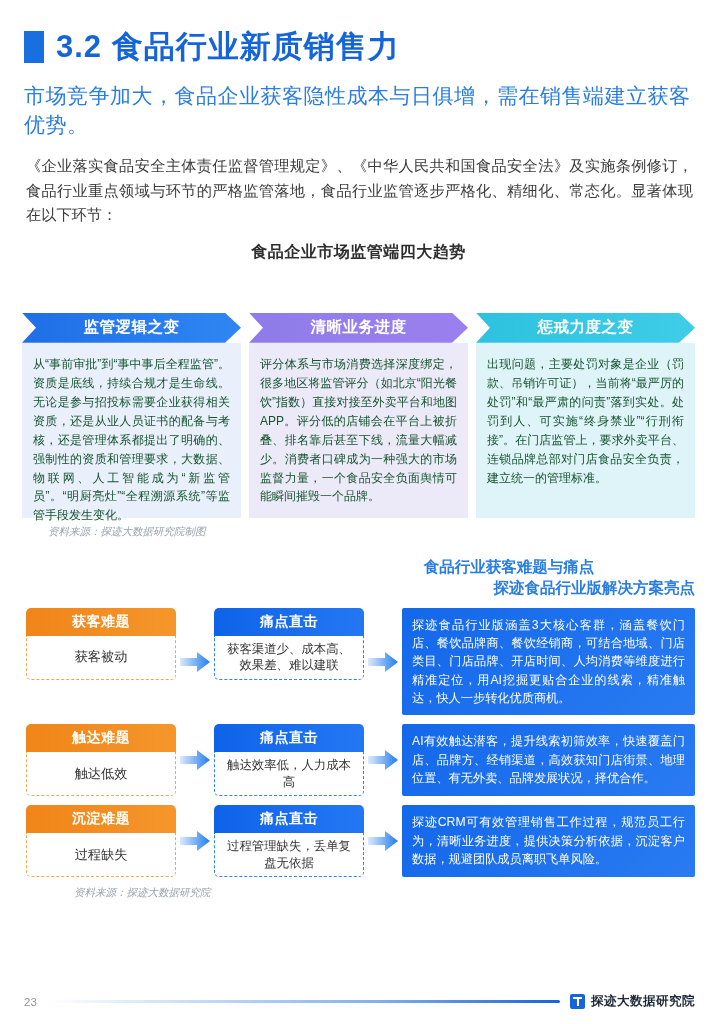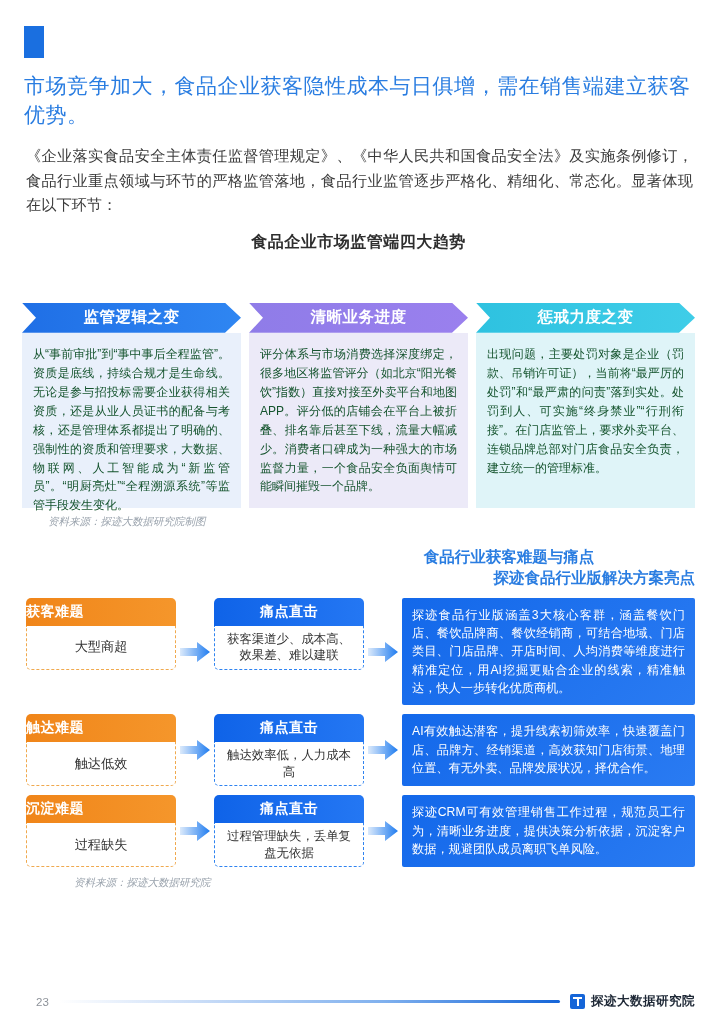--- a/index.html
+++ b/index.html
@@ -44,58 +44,59 @@
 
   
   .diagram { margin: 18px 22px 0 26px; }
   .diag-heads { display: flex; align-items: flex-end; flex-direction: column; }
   .dh-left { width: 372px; text-align: center; font-size: 15.5px; font-weight: bold; color: #2a7de1; }
   .dh-right { flex: 1; text-align: center; font-size: 15.5px; font-weight: bold; color: #2a7de1; }
 
   .drow { display: flex; align-items: stretch; margin-top: 9px; }
   .prob { width: 150px; flex: none; }
   .prob-head { background: linear-gradient(90deg,#f08519 0%,#f5962b 100%); color: #fff; font-weight: bold;
-               font-size: 14px; padding: 5px 0; border-radius: 5px 5px 0 0; letter-spacing: .5px; }
+               font-size: 14px; text-align: center; padding: 5px 0; border-radius: 5px 5px 0 0; letter-spacing: .5px; }
   .prob-body { border: 1.3px dashed #f0a94e; border-top: none; border-radius: 0 0 5px 5px; background: #fff;
                font-size: 13.2px; color: #333; text-align: center; display: flex; align-items: center;
                justify-content: center; height: 44px; }
 
   .arrow { width: 38px; flex: none; display: flex; align-items: center; justify-content: center; }
   .arrow svg { display: block; }
 
   .pain { width: 150px; flex: none; }
   .pain-head { background: linear-gradient(90deg,#0f63e8 0%,#2477f3 100%); color: #fff; font-weight: bold;
                font-size: 14px; text-align: center; padding: 5px 16px; border-radius: 5px 5px 0 0; letter-spacing: .5px; }
   .pain-body { border: 1.3px dashed #2f83f0; border-top: none; border-radius: 0 0 5px 5px; background: #fff;
                font-size: 12.4px; color: #333; text-align: center; display: flex; align-items: center;
                justify-content: center; padding: 3px 6px; height: 44px; line-height: 1.35; }
 
   .sol { flex: 1 1 auto; background: linear-gradient(135deg,#1368ea 0%,#2a7bf2 100%); border-radius: 2px;
          color: #fff; font-size: 12.2px; line-height: 1.5; padding: 8px 10px; text-align: justify; }
 
   .source2 { margin: 9px 0 0 48px; font-size: 10.5px; color: #9aa3ad; font-style: italic; }
 
   
-  .footer { position: absolute; left: 0; bottom: 14px; width: 717px; display: flex; align-items: center; padding: 0 22px 0 36px; gap: 10px; }
+  .footer { position: absolute; left: 0; bottom: 14px; width: 717px; display: flex; align-items: center; padding: 0 22px 0 24px; gap: 10px; }
   .pageno { font-size: 11.5px; color: #8d9299; flex: none; }
   .rule { flex: 1 1 auto; height: 3px; border-radius: 2px;
           background: linear-gradient(90deg, rgba(200,221,247,0) 0%, #cfe0f8 25%, #7fb0ee 65%, #1565d8 100%); }
   .brand { display: flex; align-items: center; gap: 6px; flex: none; }
   .brand-mark { width: 15px; height: 15px; background: #1565d8; border-radius: 2px; position: relative; }
   .brand-mark::before { content: ""; position: absolute; left: 3px; top: 3px; width: 9px; height: 2px; background: #fff; }
   .brand-mark::after { content: ""; position: absolute; left: 6.5px; top: 3px; width: 2px; height: 9px; background: #fff; }
   .brand-text { font-size: 12.6px; font-weight: bold; color: #1f2937; letter-spacing: .4px; }
 </style>
 </head>
 <body>
 
 <div class="page">
 
   <div class="title-row">
     <div class="title-mark"></div>
+    <div class="title-text">3.2 食品行业新质销售力</div>
   </div>
 
   <div class="subtitle">市场竞争加大，食品企业获客隐性成本与日俱增，需在销售端建立获客优势。</div>
 
   <div class="body-para">《企业落实食品安全主体责任监督管理规定》、《中华人民共和国食品安全法》及实施条例修订，食品行业重点领域与环节的严格监管落地，食品行业监管逐步严格化、精细化、常态化。显著体现在以下环节：</div>
 
   <div class="section-title">食品企业市场监管端四大趋势</div>
 
   <div class="cards">
     <div class="card">
@@ -117,21 +118,21 @@
 
   <div class="diagram">
     <div class="diag-heads">
       <div class="dh-left">食品行业获客难题与痛点</div>
       <div class="dh-right">探迹食品行业版解决方案亮点</div>
     </div>
 
     <div class="drow">
       <div class="prob">
         <div class="prob-head">获客难题</div>
-        <div class="prob-body">大型商超</div>
+        <div class="prob-body">获客被动</div>
       </div>
       <div class="arrow">
         <svg width="30" height="22" viewBox="0 0 30 22" aria-hidden="true">
           <defs>
               <linearGradient id="ag1" x1="0" y1="0" x2="1" y2="0">
             <stop offset="0" stop-color="#dceafb"></stop>
                 <stop offset="1" stop-color="#1f7cf0"></stop>
           </linearGradient>
             </defs>
           <path d="M0 7 L17 7 L17 1 L30 11 L17 21 L17 15 L0 15 Z" fill="url(#ag1)"></path>

